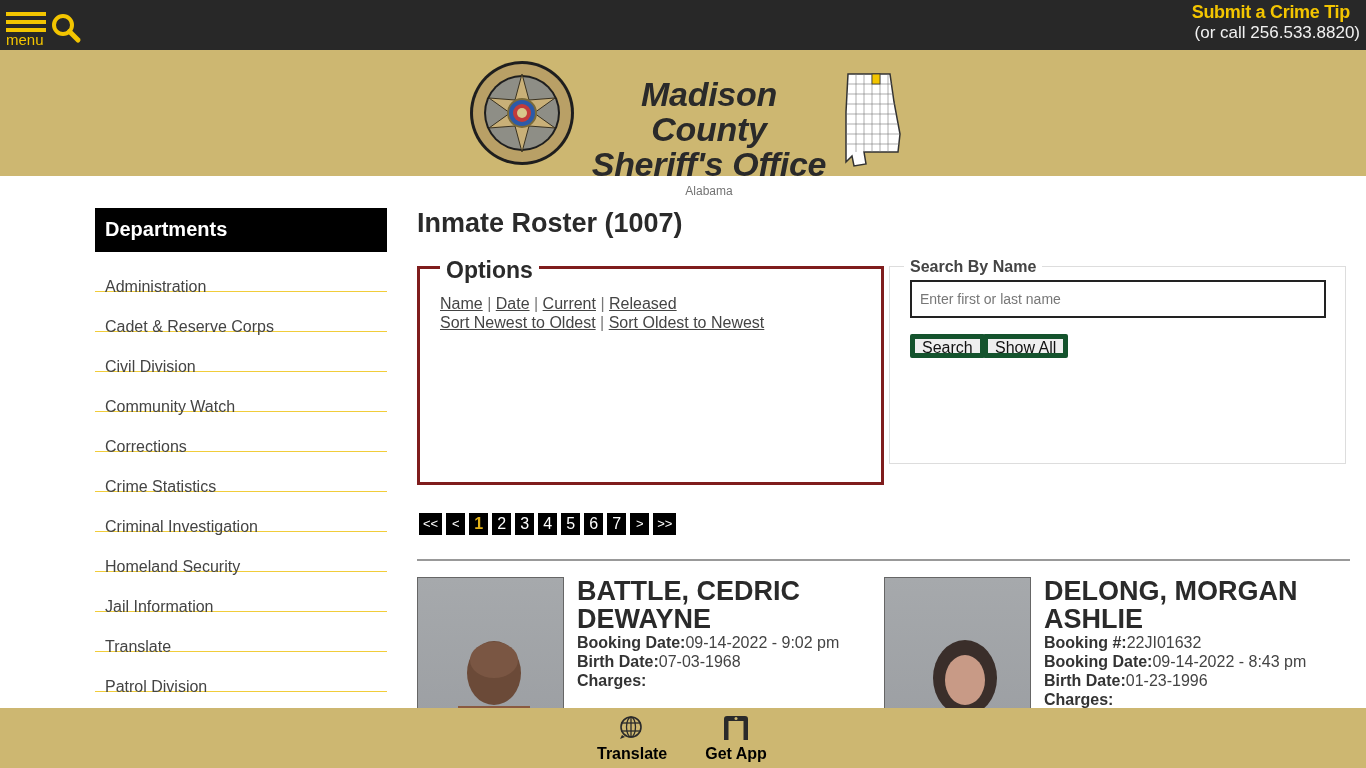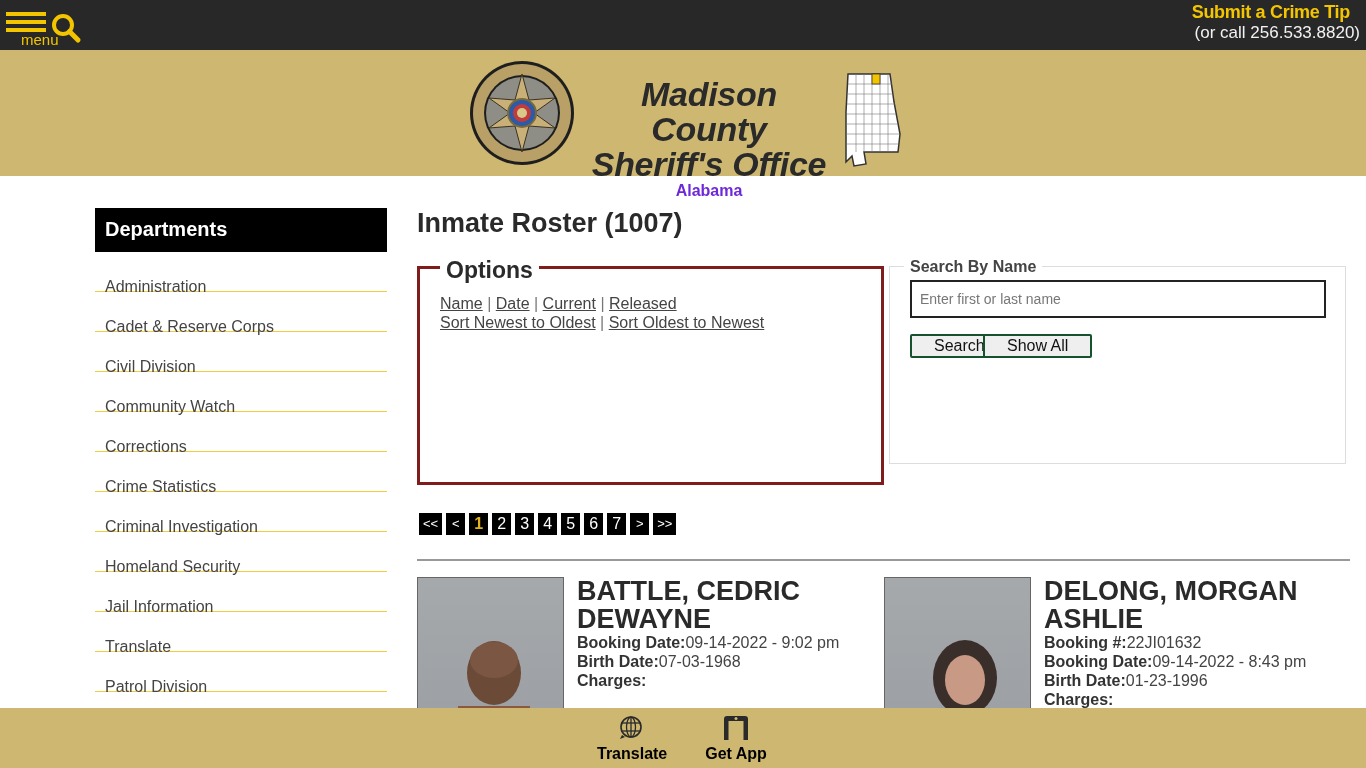--- a/index.html
+++ b/index.html
@@ -3,52 +3,52 @@
 <meta charset="utf-8">
 <style>
   * { box-sizing: border-box; margin: 0; padding: 0; }
   html, body { width: 1366px; height: 768px; overflow: hidden; background: #ffffff; font-family: "Liberation Sans", sans-serif; color: #333; }
 
   
   .topbar { position: absolute; left: 0; top: 0; width: 1366px; height: 50px; background: #282828; }
   .menu-btn { position: absolute; left: 6px; top: 10px; width: 42px; height: 38px; cursor: pointer; }
   .menu-btn .bar { position: absolute; left: 0; width: 40px; height: 4px; background: #f3c500; }
   .menu-btn .b1 { top: 2px; } .menu-btn .b2 { top: 10px; } .menu-btn .b3 { top: 18px; }
-  .menu-btn .menu-label { position: absolute; left: 0; top: 22px; font-size: 15px; color: #f3c500; line-height: 16px; margin-left: 15px; }
+  .menu-btn .menu-label { position: absolute; left: 0; top: 22px; font-size: 15px; color: #f3c500; line-height: 16px; }
   .search-btn { position: absolute; left: 50px; top: 12px; width: 32px; height: 32px; cursor: pointer; }
   .tip { position: absolute; right: 6px; top: 2px; text-align: right; }
   .tip .t1 { display: block; font-size: 18px; font-weight: bold; color: #f3c500; letter-spacing: -0.3px; margin-right: 10px; line-height: 20px; }
   .tip .t2 { display: block; font-size: 17px; color: #f2f2f2; line-height: 22px; }
 
   
   .header { position: absolute; left: 0; top: 50px; width: 1366px; height: 126px; background: #cdb771; }
   .seal { position: absolute; left: 469px; top: 60px; width: 106px; height: 106px; }
   .brand { position: absolute; left: 580px; top: 77px; width: 258px; text-align: center; }
   .brand .l1, .brand .l2 { display: block; font-size: 34px; font-weight: bold; font-style: italic; color: #2a2a2a; line-height: 35px; letter-spacing: -0.3px; }
-  .brand .l3 { display: block; font-size: 16px; font-weight: bold; color: #6d28d9; line-height: 18px; }
+  .brand .l3 { display: block; font-size: 12px; font-weight: normal; color: #737373; line-height: 18px; }
   .almap { position: absolute; left: 842px; top: 72px; width: 62px; height: 98px; }
 
   
   .sidebar { position: absolute; left: 95px; top: 208px; width: 292px; }
   .sidebar .head { height: 44px; background: #000; color: #fff; font-size: 20px; font-weight: bold; padding: 10px 10px; }
   .sidebar .item { height: 40px; border-bottom: 1px solid #f1cd3a; padding: 16px 10px; font-size: 16px; color: #444; line-height: 38px; cursor: pointer; }
 
   
   .title { position: absolute; left: 417px; top: 208px; font-size: 27px; font-weight: bold; color: #2a2a2a; }
   .options { position: absolute; left: 417px; top: 266px; width: 467px; height: 219px; border: 3px solid #7f1d1d; }
   .options .legend { position: absolute; left: 20px; top: -12px; background: #fff; padding: 0 6px; font-size: 23px; font-weight: bold; color: #2a2a2a; }
   .options .links { position: absolute; left: 20px; top: 25px; font-size: 16px; line-height: 19px; color: #555; }
   .options a { color: #444; text-decoration: underline; cursor: pointer; }
   .options .sep { color: #777; }
 
   .searchbox { position: absolute; left: 889px; top: 266px; width: 457px; height: 198px; border: 1px solid #ddd; }
   .searchbox .legend { position: absolute; left: 14px; top: -9px; background: #fff; padding: 0 6px 0 6px; font-size: 16px; font-weight: bold; color: #444; }
   .searchbox input { position: absolute; left: 20px; top: 13px; width: 416px; height: 38px; border: 2px solid #222; padding: 0 8px; font-size: 14px; font-family: "Liberation Sans", sans-serif; }
   .searchbox input::placeholder { color: #777; }
-  .btn { position: absolute; top: 67px; height: 24px; border: 2px solid #14532d; border-radius: 2px; background: #efefef; font-size: 16px; padding: 0 22px; font-family: "Liberation Sans", sans-serif; color: #111; cursor: pointer; }
+  .btn { position: absolute; top: 67px; height: 24px; border: 5px solid #14532d; border-radius: 2px; background: #efefef; font-size: 16px; padding: 0 7px; font-family: "Liberation Sans", sans-serif; color: #111; cursor: pointer; }
   .btn.search { left: 20px; }
   .btn.showall { left: 93px; }
 
   .pager { position: absolute; left: 419px; top: 513px; display: flex; gap: 4px; }
   .pager span { display: inline-block; height: 22px; min-width: 19px; background: #000; color: #fff; font-size: 16px; text-align: center; line-height: 22px; padding: 0 4px; cursor: pointer; }
   .pager span.small { font-size: 13px; }
   .pager span.active { color: #e3b219; font-weight: bold; }
   .divider { position: absolute; left: 417px; top: 559px; width: 933px; height: 2px; background: #999; }
 
   .card { position: absolute; top: 577px; width: 460px; }

